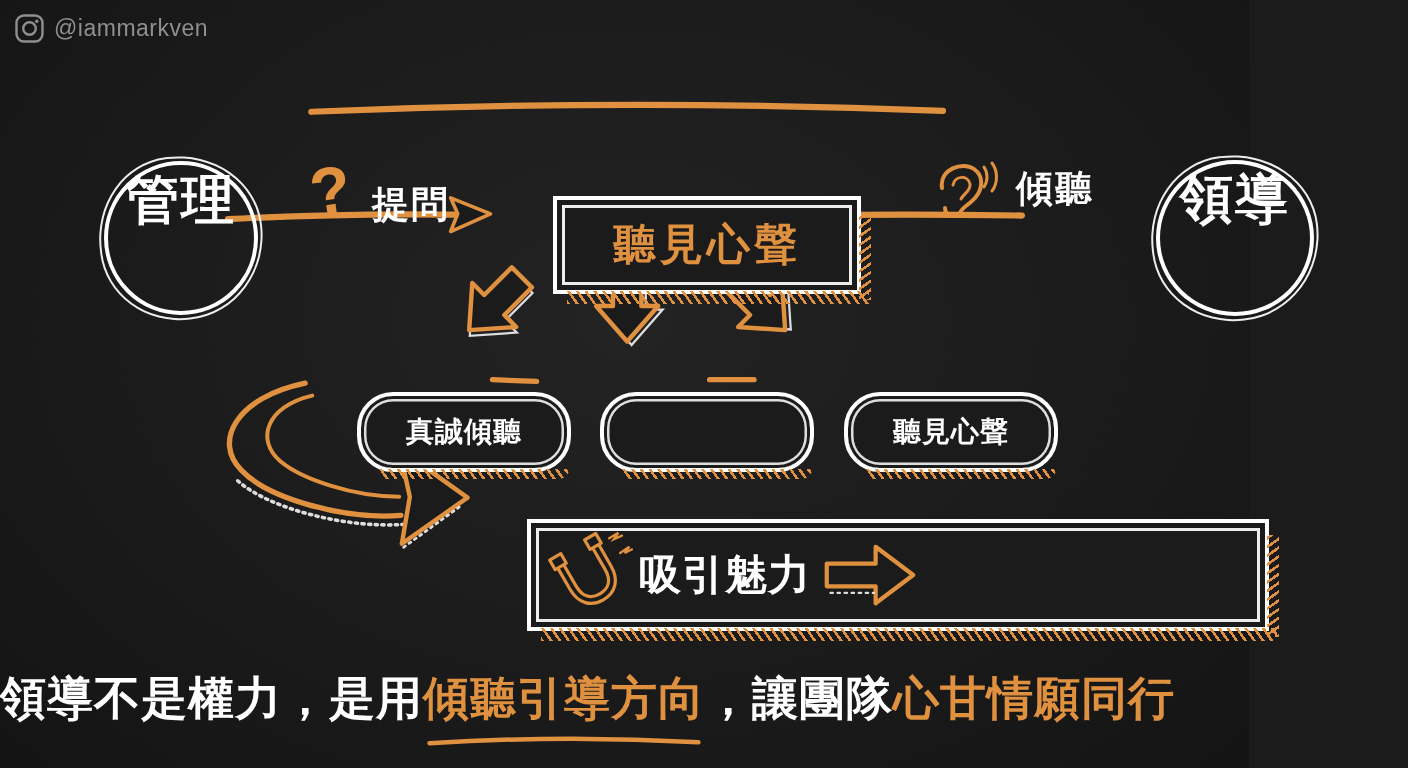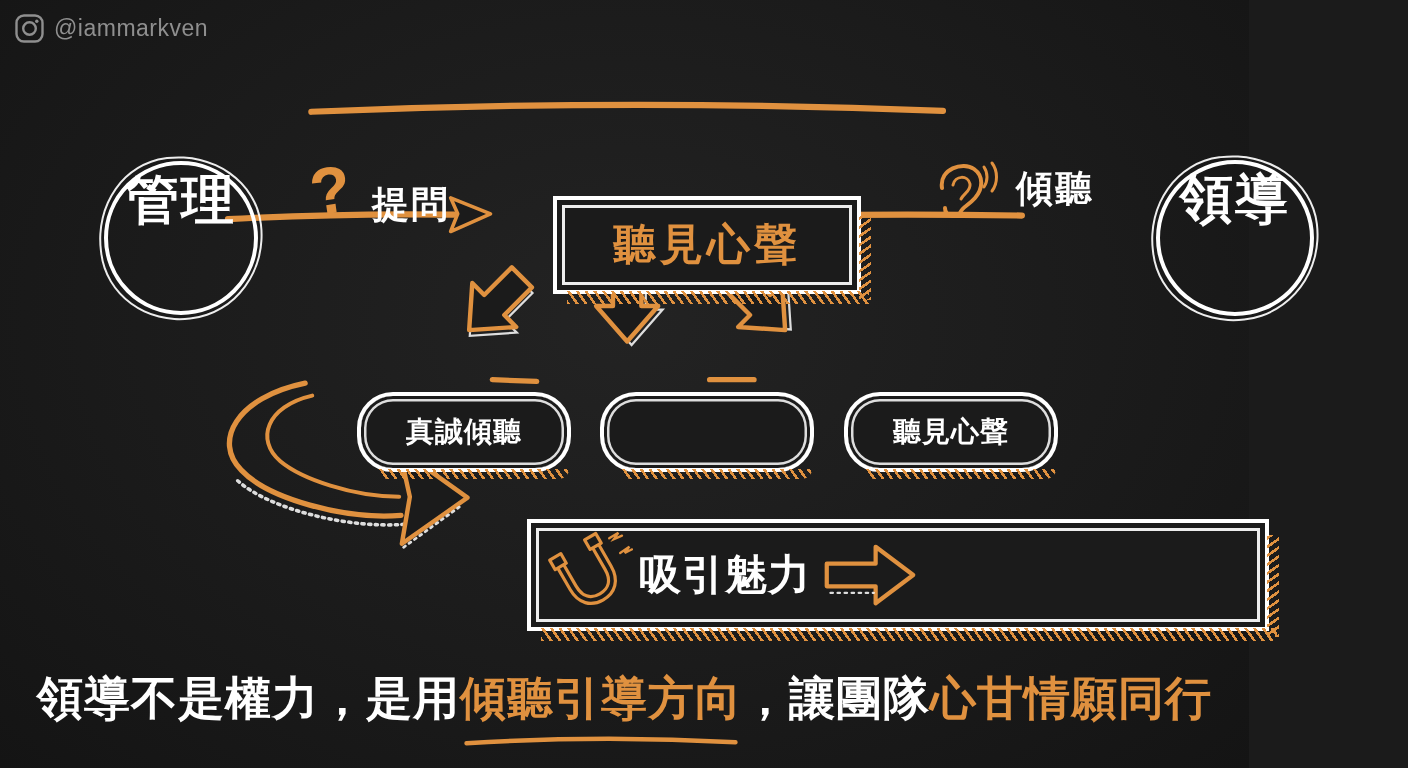--- a/index.html
+++ b/index.html
@@ -83,21 +83,21 @@
   .result-box { left:527px; top:503px; width:742px; height:112px;
     justify-content:flex-start; padding:0 10px 0 14px; box-sizing:border-box;margin-top:16px; }
   .result-box .action { color:#fff; font-size:42px; font-weight:900; letter-spacing:1px; margin-left:6px; }
   .result-box .arrow-svg { margin:0 12px; flex:none; }
   .result-box .outcome { color:#fff; font-size:35px; font-weight:900; letter-spacing:0; white-space:nowrap; }
 
   .rel { position:relative; display:inline-block; }
   .curve-underline { position:absolute; left:-2px; bottom:-15px; width:calc(100% + 4px); height:16px; overflow:visible; }
 
   
-  .footer { top:668px; left:0; right:0; text-align:center;
+  .footer { top:668px; left:0; right:0; 
     font-size:46px; font-weight:900; letter-spacing:1px; white-space:nowrap; }
   .seg-white  { color:#fff; }
   .seg-orange { color:var(--orange,#E0913F); }
   .footer .curve-underline { bottom:-17px; }
 </style>
 </head>
 <body>
 
 <div class="canvas">
 

